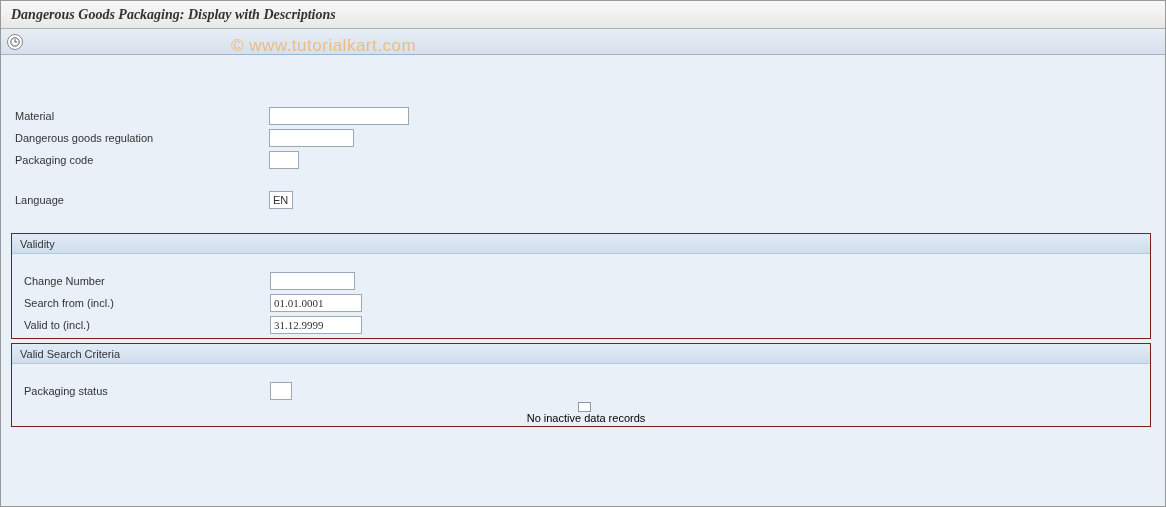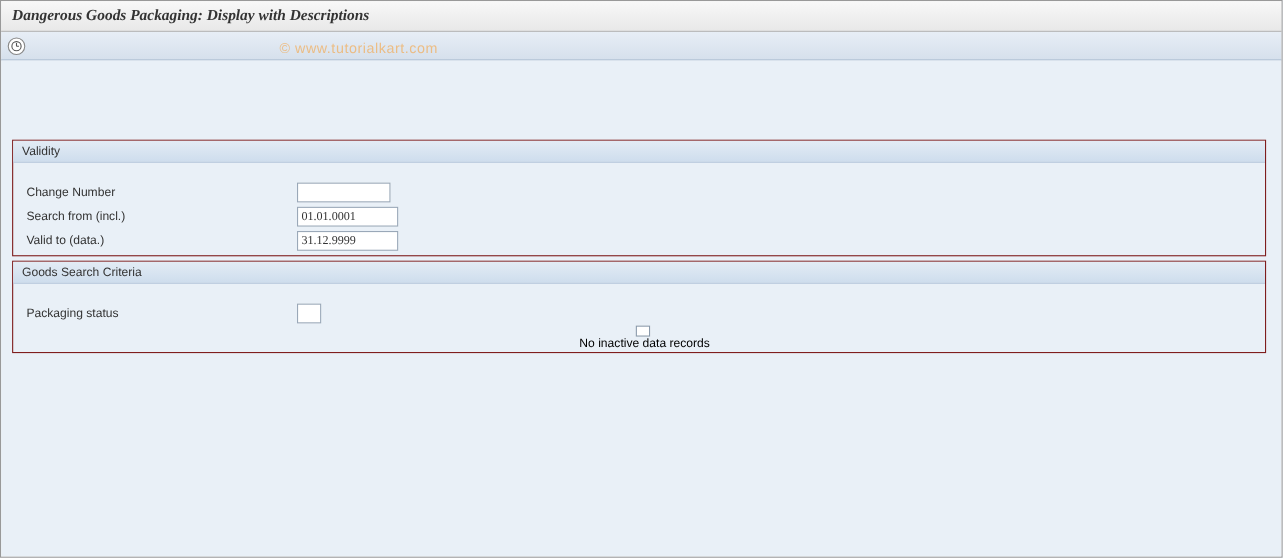--- a/index.html
+++ b/index.html
@@ -47,22 +47,22 @@
       display: inline-flex;
       align-items: center;
       justify-content: center;
       background: #fff;
       cursor: pointer;
     }
     .execute-icon svg { display:block; }
     .watermark {
       position: absolute;
       top: 36px;
-      left: 254px;
-      font-size: 13px;
+      left: 231px;
+      font-size: 17px;
       color: rgba(255,140,0,0.45);
       letter-spacing: 0.5px;
       pointer-events: none;
       z-index: 50;
     }
     .content {
       position: relative;
       background: #e9f0f7;
       padding: 50px 10px 10px 10px;
       height: calc(100% - 54px);
@@ -146,43 +146,64 @@
       <line x1="5" y1="5" x2="5" y2="2.2" stroke="#555" stroke-width="1"></line>
       <line x1="5" y1="5" x2="7.2" y2="5" stroke="#555" stroke-width="1"></line>
     </svg>
   </span>
 </div>
 
 <div class="watermark">© www.tutorialkart.com</div>
 
 <div class="content">
 
+  <div class="top-fields">
+    <div class="form-row">
+      <div class="form-label">Material</div>
+      <input class="input input-lg" value="" style="">
+    </div>
+    <div class="form-row">
+      <div class="form-label">Dangerous goods regulation</div>
+      <input class="input input-md" value="" style="">
+    </div>
+    <div class="form-row">
+      <div class="form-label">Packaging code</div>
+      <input class="input input-sm" value="" style="">
+    </div>
+
+    <div class="spacer"></div>
+
+    <div class="form-row">
+      <div class="form-label">Language</div>
+      <input class="input input-lang" value="EN" style="">
+    </div>
+  </div>
 
   <div class="spacer"></div>
 
   <div class="group">
     <div class="group-header">Validity</div>
     <div class="group-body">
       <div class="form-row">
         <div class="form-label">Change Number</div>
         <input class="input input-md" value="" style="">
       </div>
       <div class="form-row">
         <div class="form-label">Search from (incl.)</div>
         <input class="input input-date" value="01.01.0001" style="">
       </div>
       <div class="form-row">
-        <div class="form-label">Valid to (data.)</div>
+        <div class="form-label">Valid to (incl.)</div>
         <input class="input input-date" value="31.12.9999" style="">
       </div>
     </div>
   </div>
 
   <div class="group">
-    <div class="group-header">Goods Search Criteria</div>
+    <div class="group-header">Valid Search Criteria</div>
     <div class="group-body">
       <div class="form-row">
         <div class="form-label">Packaging status</div>
         <input class="input input-sm" style="width: 22px;" value="">
       </div>
       <div class="checkbox-row">
         <span class="checkbox"></span>
         <span>No inactive data records</span>
       </div>
     </div>

